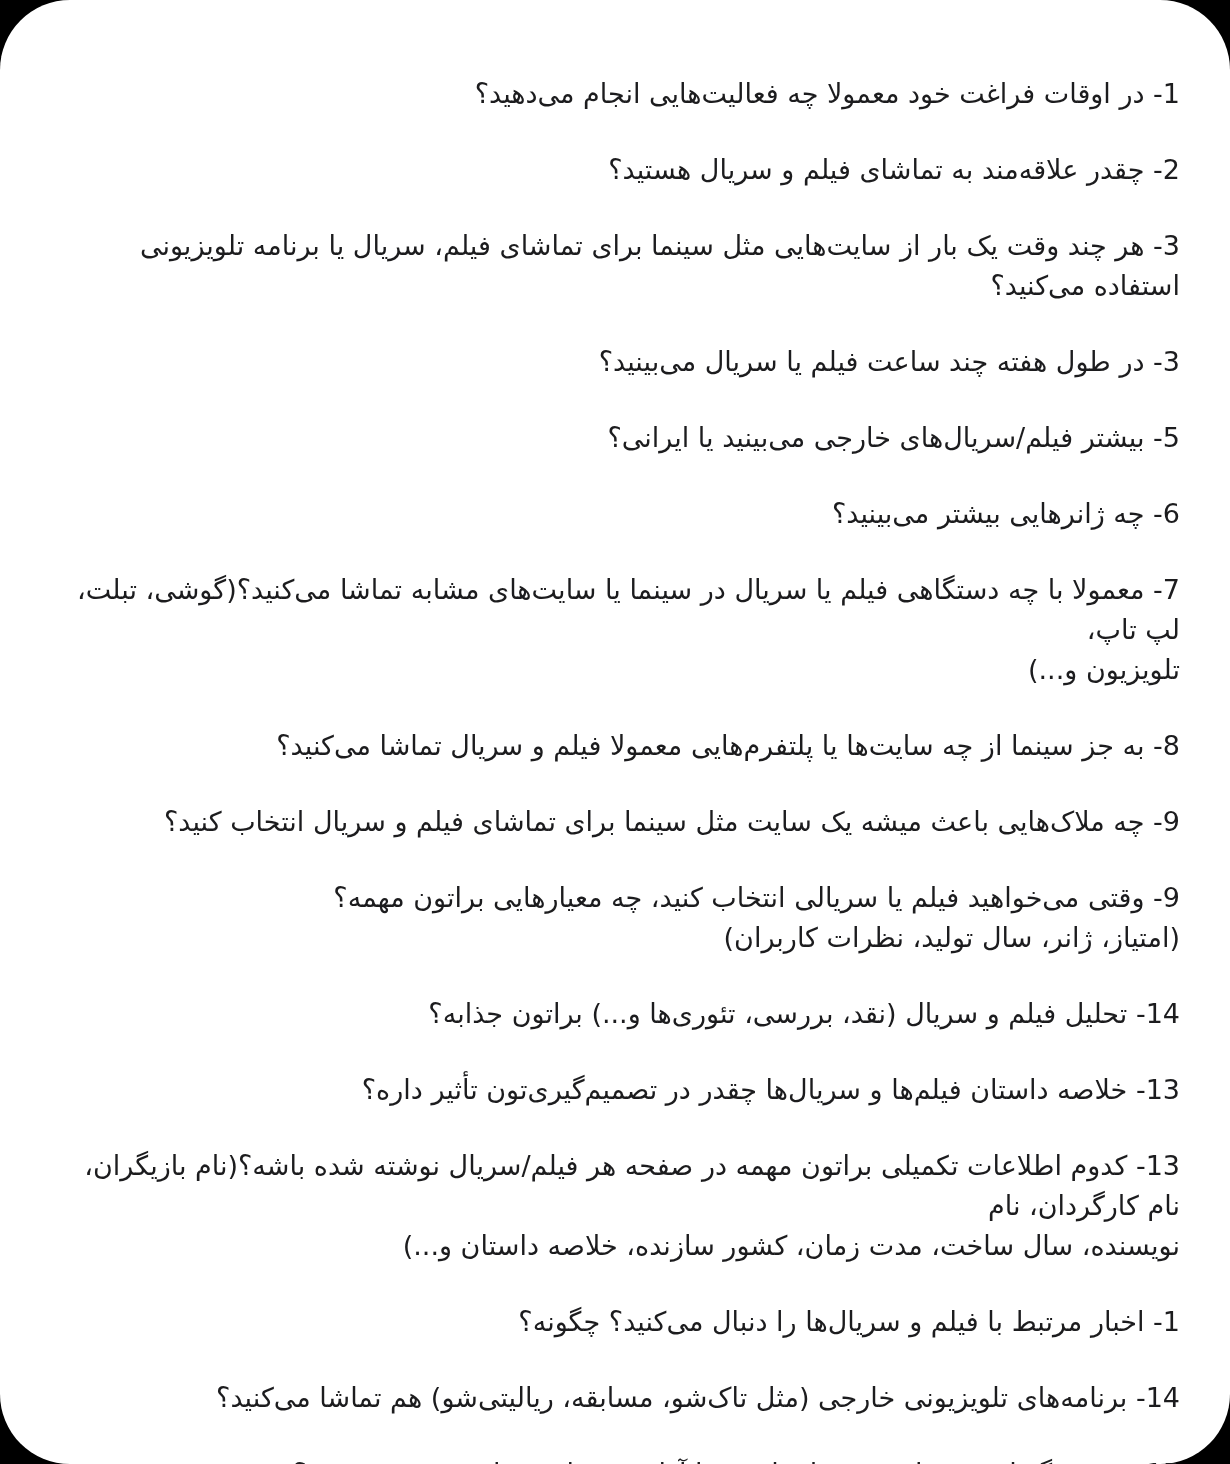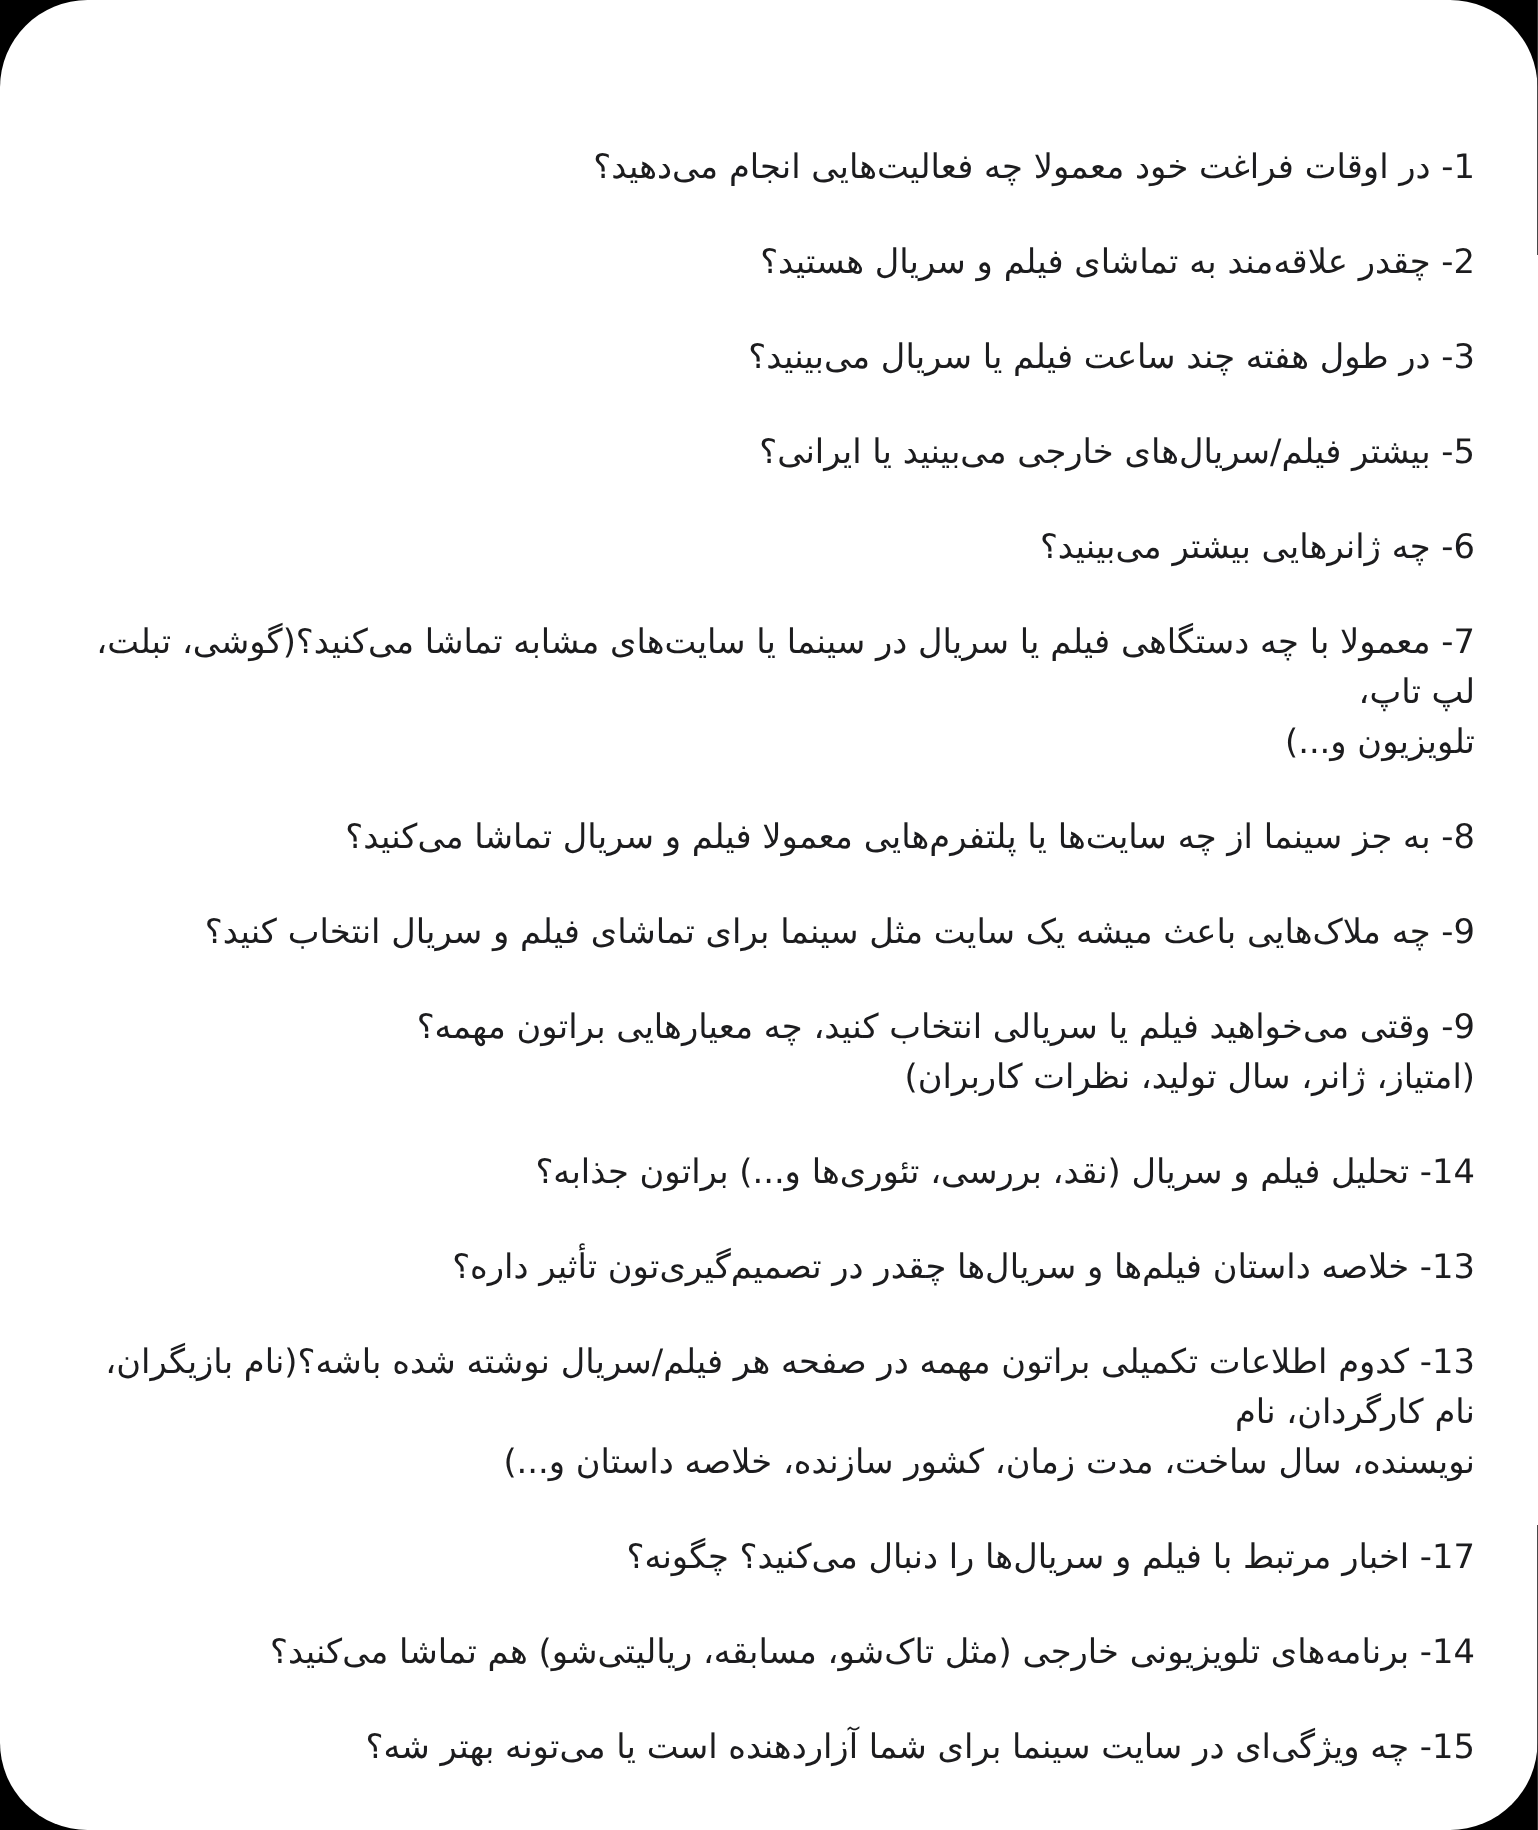--- a/index.html
+++ b/index.html
@@ -14,21 +14,21 @@
     background: #000000;
     overflow: hidden;
     margin: 0 auto;
   }
   .sheet {
     position: absolute;
     inset: 0;
     background: #ffffff;
     border-radius: 70px;
     box-sizing: border-box;
-    padding: 114px 50px 0 50px;
+    padding: 74px 50px 0 50px;
     direction: rtl;
     text-align: right;
     unicode-bidi: plaintext;
   }
   .q {
     margin: 0 0 36px 0;
     font-family: "DejaVu Sans", "Liberation Sans", sans-serif;
     font-size: 27px;
     font-weight: 500;
     line-height: 40px;
@@ -38,30 +38,31 @@
     text-align: right;
   }
 </style>
 </head>
 <body>
 
 <div class="canvas">
   <div class="sheet">
     <p class="q">1- در اوقات فراغت خود معمولا چه فعالیت‌هایی انجام می‌دهید؟</p>
     <p class="q">2- چقدر علاقه‌مند به تماشای فیلم و سریال هستید؟</p>
+    <p class="q">3- هر چند وقت یک بار از سایت‌هایی مثل سینما برای تماشای فیلم، سریال یا برنامه تلویزیونی استفاده می‌کنید؟</p>
     <p class="q">3- در طول هفته چند ساعت فیلم یا سریال می‌بینید؟</p>
     <p class="q">5- بیشتر فیلم/سریال‌های خارجی می‌بینید یا ایرانی؟</p>
     <p class="q">6- چه ژانرهایی بیشتر می‌بینید؟</p>
     <p class="q">7- معمولا با چه دستگاهی فیلم یا سریال در سینما یا سایت‌های مشابه تماشا می‌کنید؟(گوشی، تبلت، لپ تاپ،
 تلویزیون و...)</p>
     <p class="q">8- به جز سینما از چه سایت‌ها یا پلتفرم‌هایی معمولا فیلم و سریال تماشا می‌کنید؟</p>
     <p class="q">9- چه ملاک‌هایی باعث میشه یک سایت مثل سینما برای تماشای فیلم و سریال انتخاب کنید؟</p>
     <p class="q">9- وقتی می‌خواهید فیلم یا سریالی انتخاب کنید، چه معیارهایی براتون مهمه؟
 (امتیاز، ژانر، سال تولید، نظرات کاربران)</p>
     <p class="q">14- تحلیل فیلم و سریال (نقد، بررسی، تئوری‌ها و...) براتون جذابه؟</p>
     <p class="q">13- خلاصه داستان فیلم‌ها و سریال‌ها چقدر در تصمیم‌گیری‌تون تأثیر داره؟</p>
     <p class="q">13- کدوم اطلاعات تکمیلی براتون مهمه در صفحه هر فیلم/سریال نوشته شده باشه؟(نام بازیگران، نام کارگردان، نام
 نویسنده، سال ساخت، مدت زمان، کشور سازنده، خلاصه داستان و...)</p>
-    <p class="q">17- اخبار مرتبط با فیلم و سریال‌ها را دنبال می‌کنید؟ چگونه؟</p>
+    <p class="q">1- اخبار مرتبط با فیلم و سریال‌ها را دنبال می‌کنید؟ چگونه؟</p>
     <p class="q">14- برنامه‌های تلویزیونی خارجی (مثل تاک‌شو، مسابقه، ریالیتی‌شو) هم تماشا می‌کنید؟</p>
     <p class="q">15- چه ویژگی‌ای در سایت سینما برای شما آزاردهنده است یا می‌تونه بهتر شه؟</p>
   </div>
 </div>
 
 </body></html>

